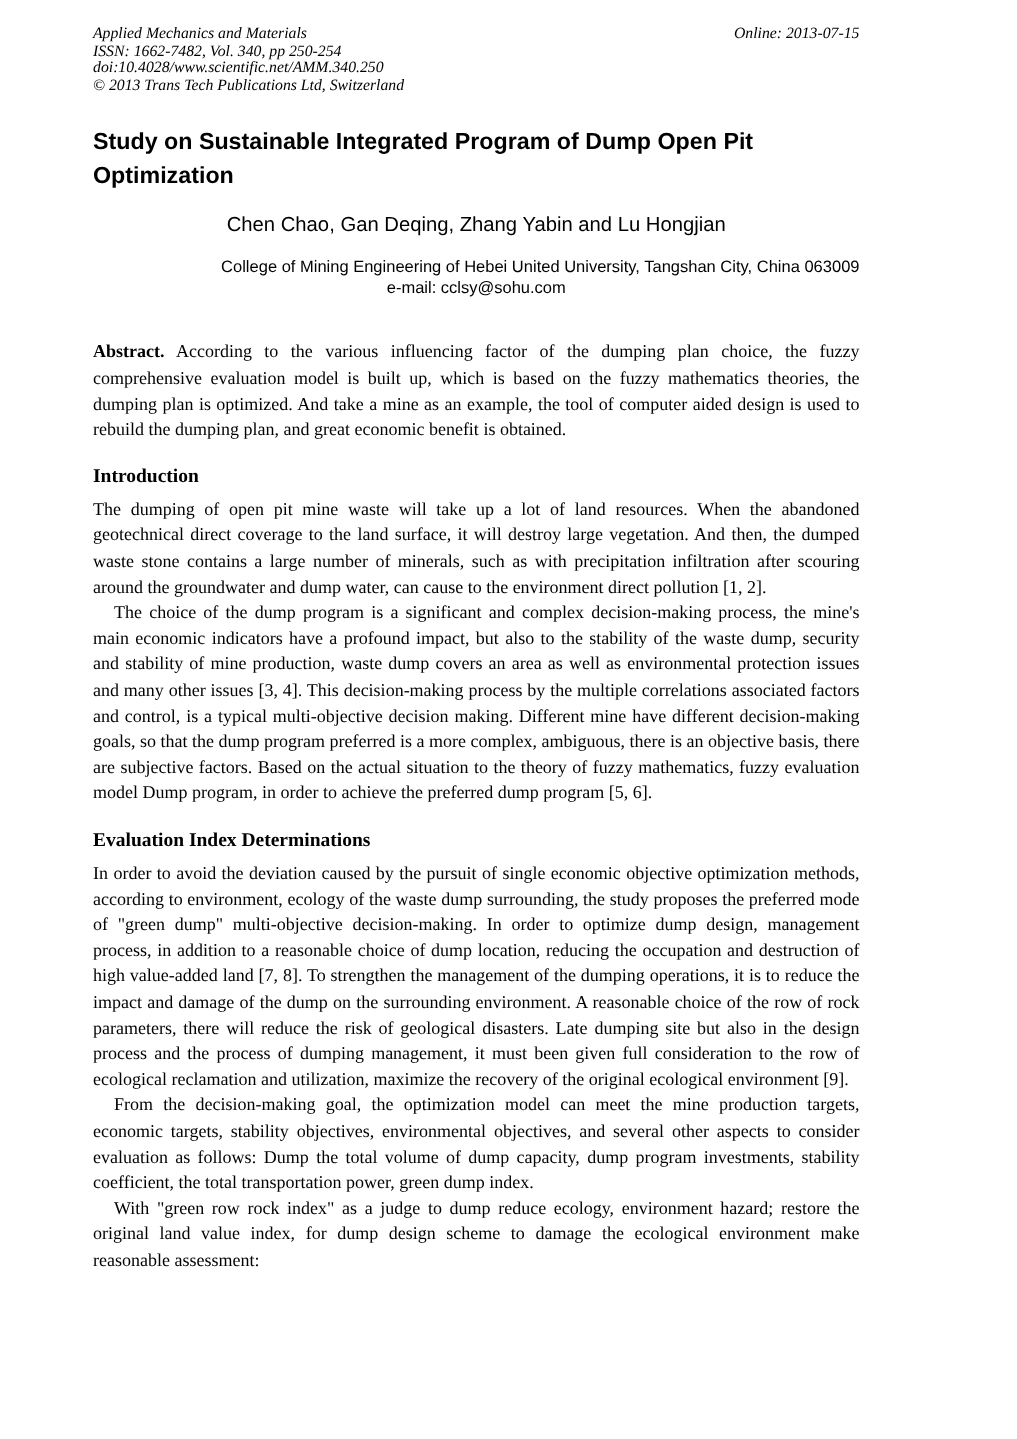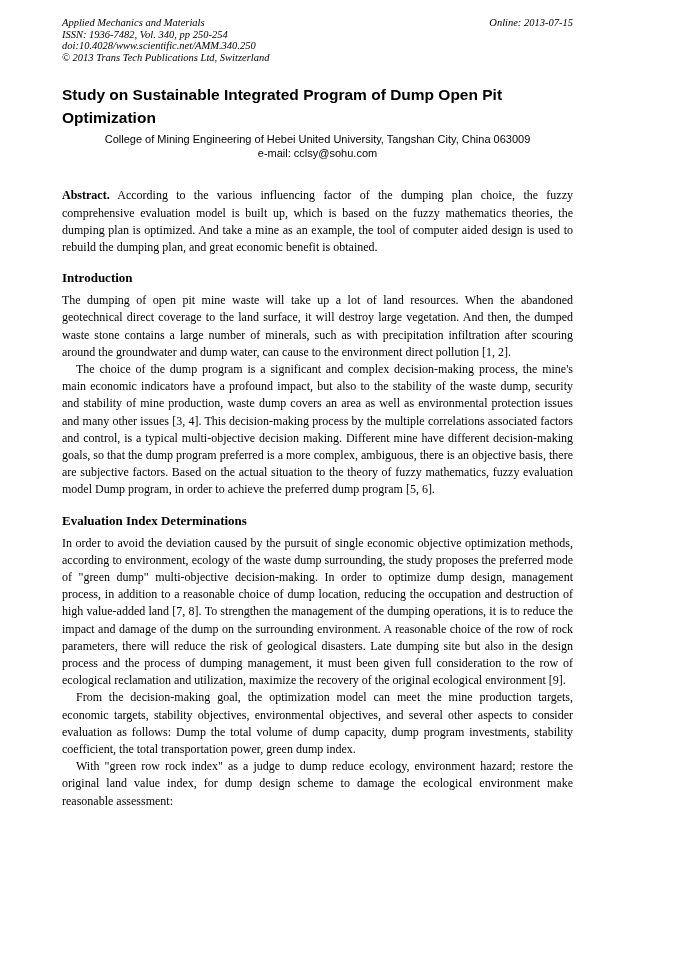--- a/index.html
+++ b/index.html
@@ -37,21 +37,21 @@
     line-height: 17px;
     text-align: center;
     margin-top: 12px;
   }
   .affiliation {
     font-family: "Liberation Sans", sans-serif;
     font-size: 11px;
     line-height: 14px;
     text-align: center;
   }
-  .affiliation.college { margin-top: 3px; }
+  .affiliation.college { margin-top: 13px; text-align: right; }
   .keywords {
     font-family: "Liberation Sans", sans-serif;
     font-size: 11px;
     line-height: 14px;
     margin-top: 19px;
   }
   .kw-label { font-weight: bold; }
   .body {
     font-family: Liberation Serif, serif;
     font-size: 12px;
@@ -71,29 +71,30 @@
   .indent { text-indent: 14px; }
 </style>
 </head>
 <body>
 
 <div class="page">
 
   <header class="header">
     <div class="header-left">
       <div>Applied Mechanics and Materials</div>
-      <div>ISSN: 1936-7482, Vol. 340, pp 250-254</div>
+      <div>ISSN: 1662-7482, Vol. 340, pp 250-254</div>
       <div>doi:10.4028/www.scientific.net/AMM.340.250</div>
       <div>© 2013 Trans Tech Publications Ltd, Switzerland</div>
     </div>
     <div class="header-right">Online: 2013-07-15</div>
   </header>
 
   <h1 class="title">Study on Sustainable Integrated Program of Dump Open Pit Optimization</h1>
 
+  <div class="authors">Chen Chao, Gan Deqing, Zhang Yabin and Lu Hongjian</div>
 
   <div class="affiliation college">College of Mining Engineering of Hebei United University, Tangshan City, China 063009</div>
   <div class="affiliation">e-mail: cclsy@sohu.com</div>
 
 
   <p class="body abstract">
     <span class="lead">Abstract.</span>
     <span>According to the various influencing factor of the dumping plan choice, the fuzzy comprehensive evaluation model is built up, which is based on the fuzzy mathematics theories, the dumping plan is optimized. And take a mine as an example, the tool of computer aided design is used to rebuild the dumping plan, and great economic benefit is obtained.</span>
   </p>
 

